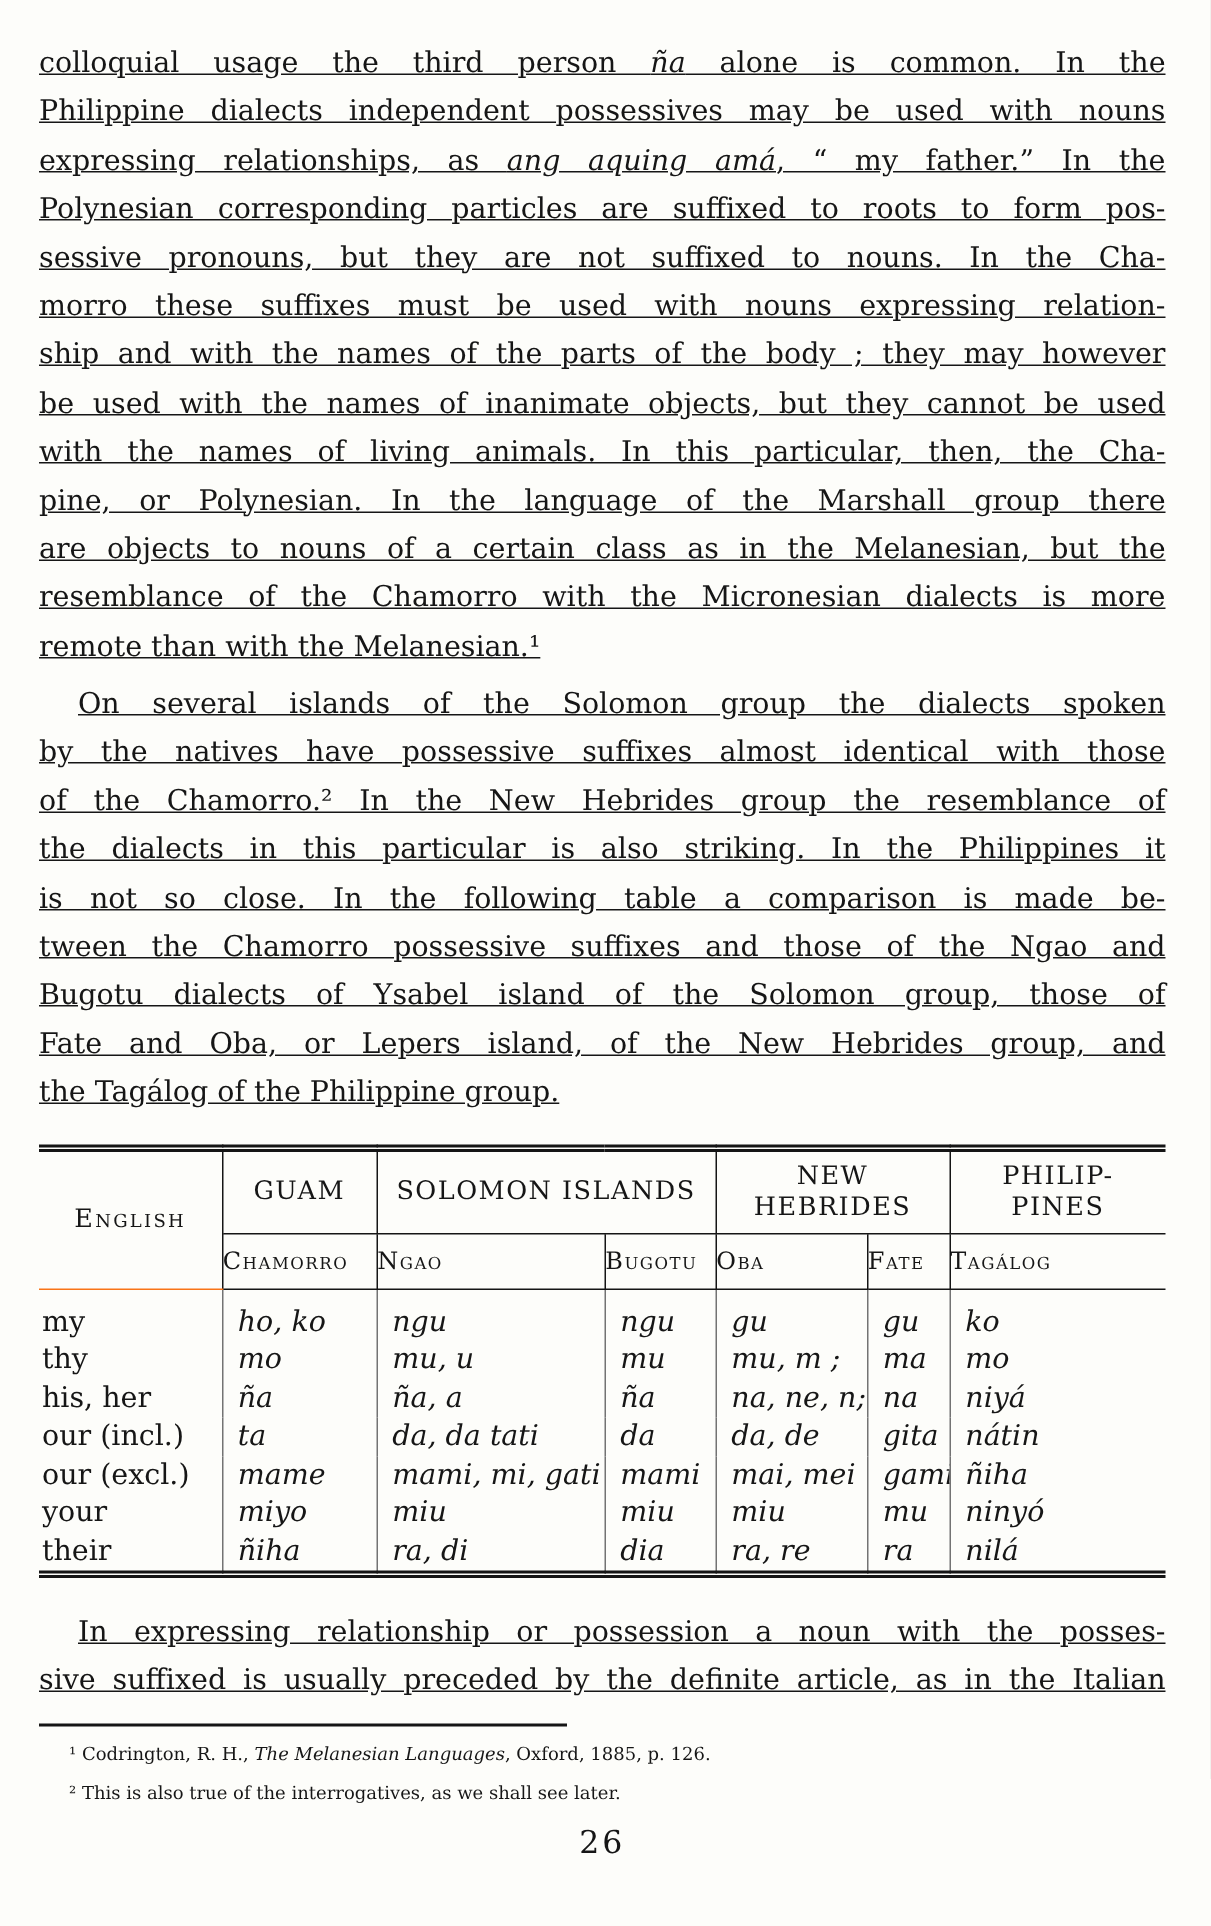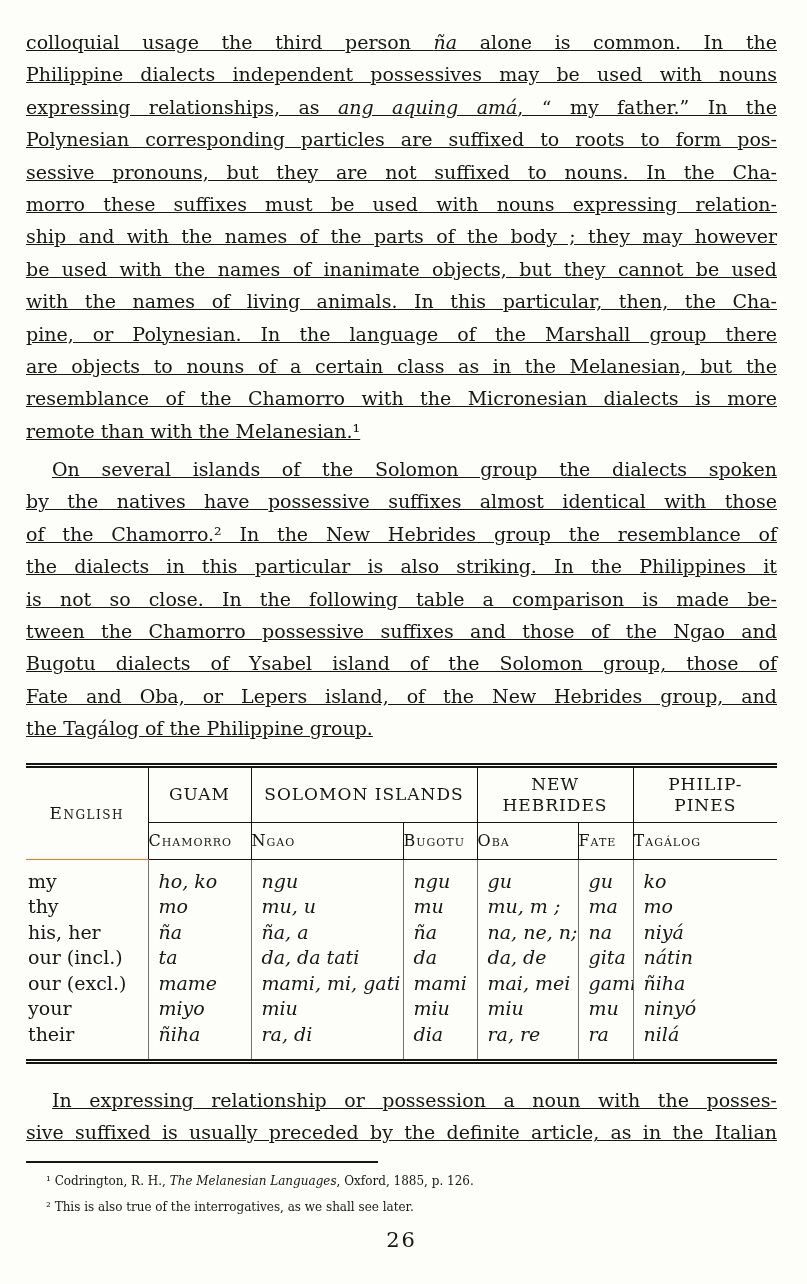--- a/index.html
+++ b/index.html
@@ -47,21 +47,21 @@
   }
   .th-sub.lastcol{border-right:none;}
   #cmp-table td{
     font-style:italic;font-size:19px;line-height:25.5px;
     border-right:1px solid #737373;padding-left:10px;vertical-align:top;
     white-space:nowrap;overflow:hidden;
   }
   #cmp-table td.lastcol{border-right:none;}
   #cmp-table td.c-eng{font-style:normal;padding-left:2px;}
   #cmp-table tbody tr:first-child td{padding-top:9px;}
-  #cmp-table tbody tr:last-child td{padding-bottom:12px;}
+  #cmp-table tbody tr:last-child td{}
 
   
   #para-bottom{margin-top:20px;}
   .fn-rule{width:352px;border-top:2px solid #151515;margin:12px 0 5px 0;}
   .footnote{font-size:12px;line-height:26px;padding-left:20px;white-space:nowrap;}
   .page-num{text-align:center;font-size:21px;margin-top:8px;letter-spacing:2px;}
 </style>
 </head>
 <body>
 

